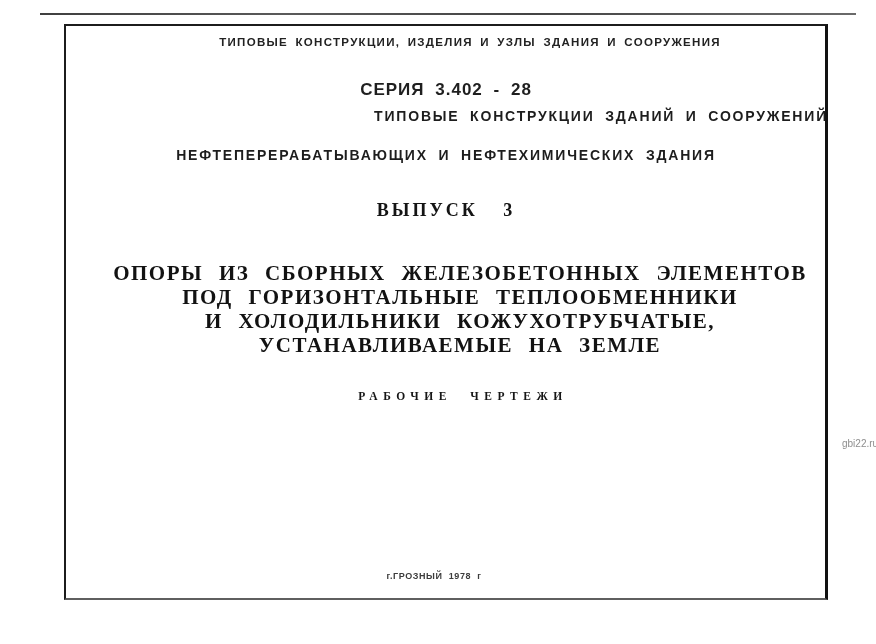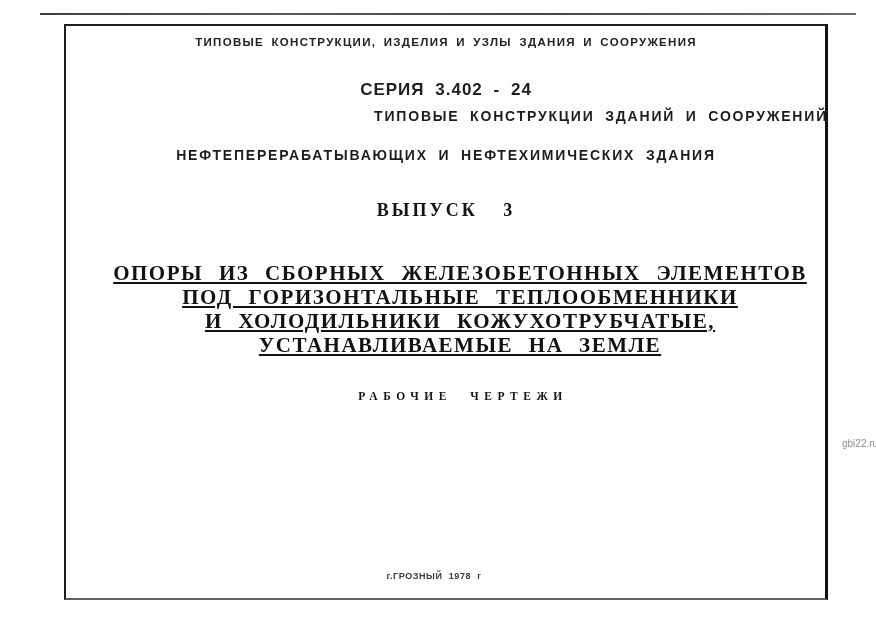--- a/index.html
+++ b/index.html
@@ -43,20 +43,21 @@
     text-align: center;
     color: #1d1d1d;
     white-space: nowrap;
   }
   .header-small {
     top: 36px;
     font: 700 11.5px "Liberation Sans", sans-serif;
     letter-spacing: 1.3px;
     word-spacing: 3px;
     color: #222222;
+    padding-left: 24px;
   }
   .series {
     top: 80px;
     font: 600 17px "Liberation Sans", sans-serif;
     letter-spacing: 1px;
     word-spacing: 5px;
     color: #1f1f1f;
   }
   .sub-line1 {
     top: 108px;
@@ -86,21 +87,20 @@
     text-align: center;
     transform: translateX(14px);
     color: #121212;
   }
   .main-title .line {
     font: 700 21px "Liberation Serif", serif;
     line-height: 24px;
     letter-spacing: 1.5px;
     word-spacing: 9px;
     white-space: nowrap;
-    text-decoration: underline;
   }
   .doc-type {
     top: 390px;
     font: 700 11.5px "Liberation Serif", serif;
     letter-spacing: 5.5px;
     word-spacing: 10px;
     color: #161616;
     padding-left: 17px;
   }
   .imprint {
@@ -124,21 +124,21 @@
 <body>
 
 <div class="page">
 
   <div class="top-rule"></div>
 
   <div class="frame"></div>
 
   <div class="t header-small">ТИПОВЫЕ КОНСТРУКЦИИ, ИЗДЕЛИЯ И УЗЛЫ ЗДАНИЯ И СООРУЖЕНИЯ</div>
 
-  <div class="t series">СЕРИЯ 3.402 - 24</div>
+  <div class="t series">СЕРИЯ 3.402 - 28</div>
 
   <div class="t sub-line1">ТИПОВЫЕ КОНСТРУКЦИИ ЗДАНИЙ И СООРУЖЕНИЙ</div>
 
   <div class="t sub-line2">НЕФТЕПЕРЕРАБАТЫВАЮЩИХ И НЕФТЕХИМИЧЕСКИХ ЗДАНИЯ</div>
 
   <div class="t issue">ВЫПУСК 3</div>
 
   <div class="main-title">
     <div class="line">ОПОРЫ ИЗ СБОРНЫХ ЖЕЛЕЗОБЕТОННЫХ ЭЛЕМЕНТОВ</div>
     <div class="line">ПОД ГОРИЗОНТАЛЬНЫЕ ТЕПЛООБМЕННИКИ</div>

